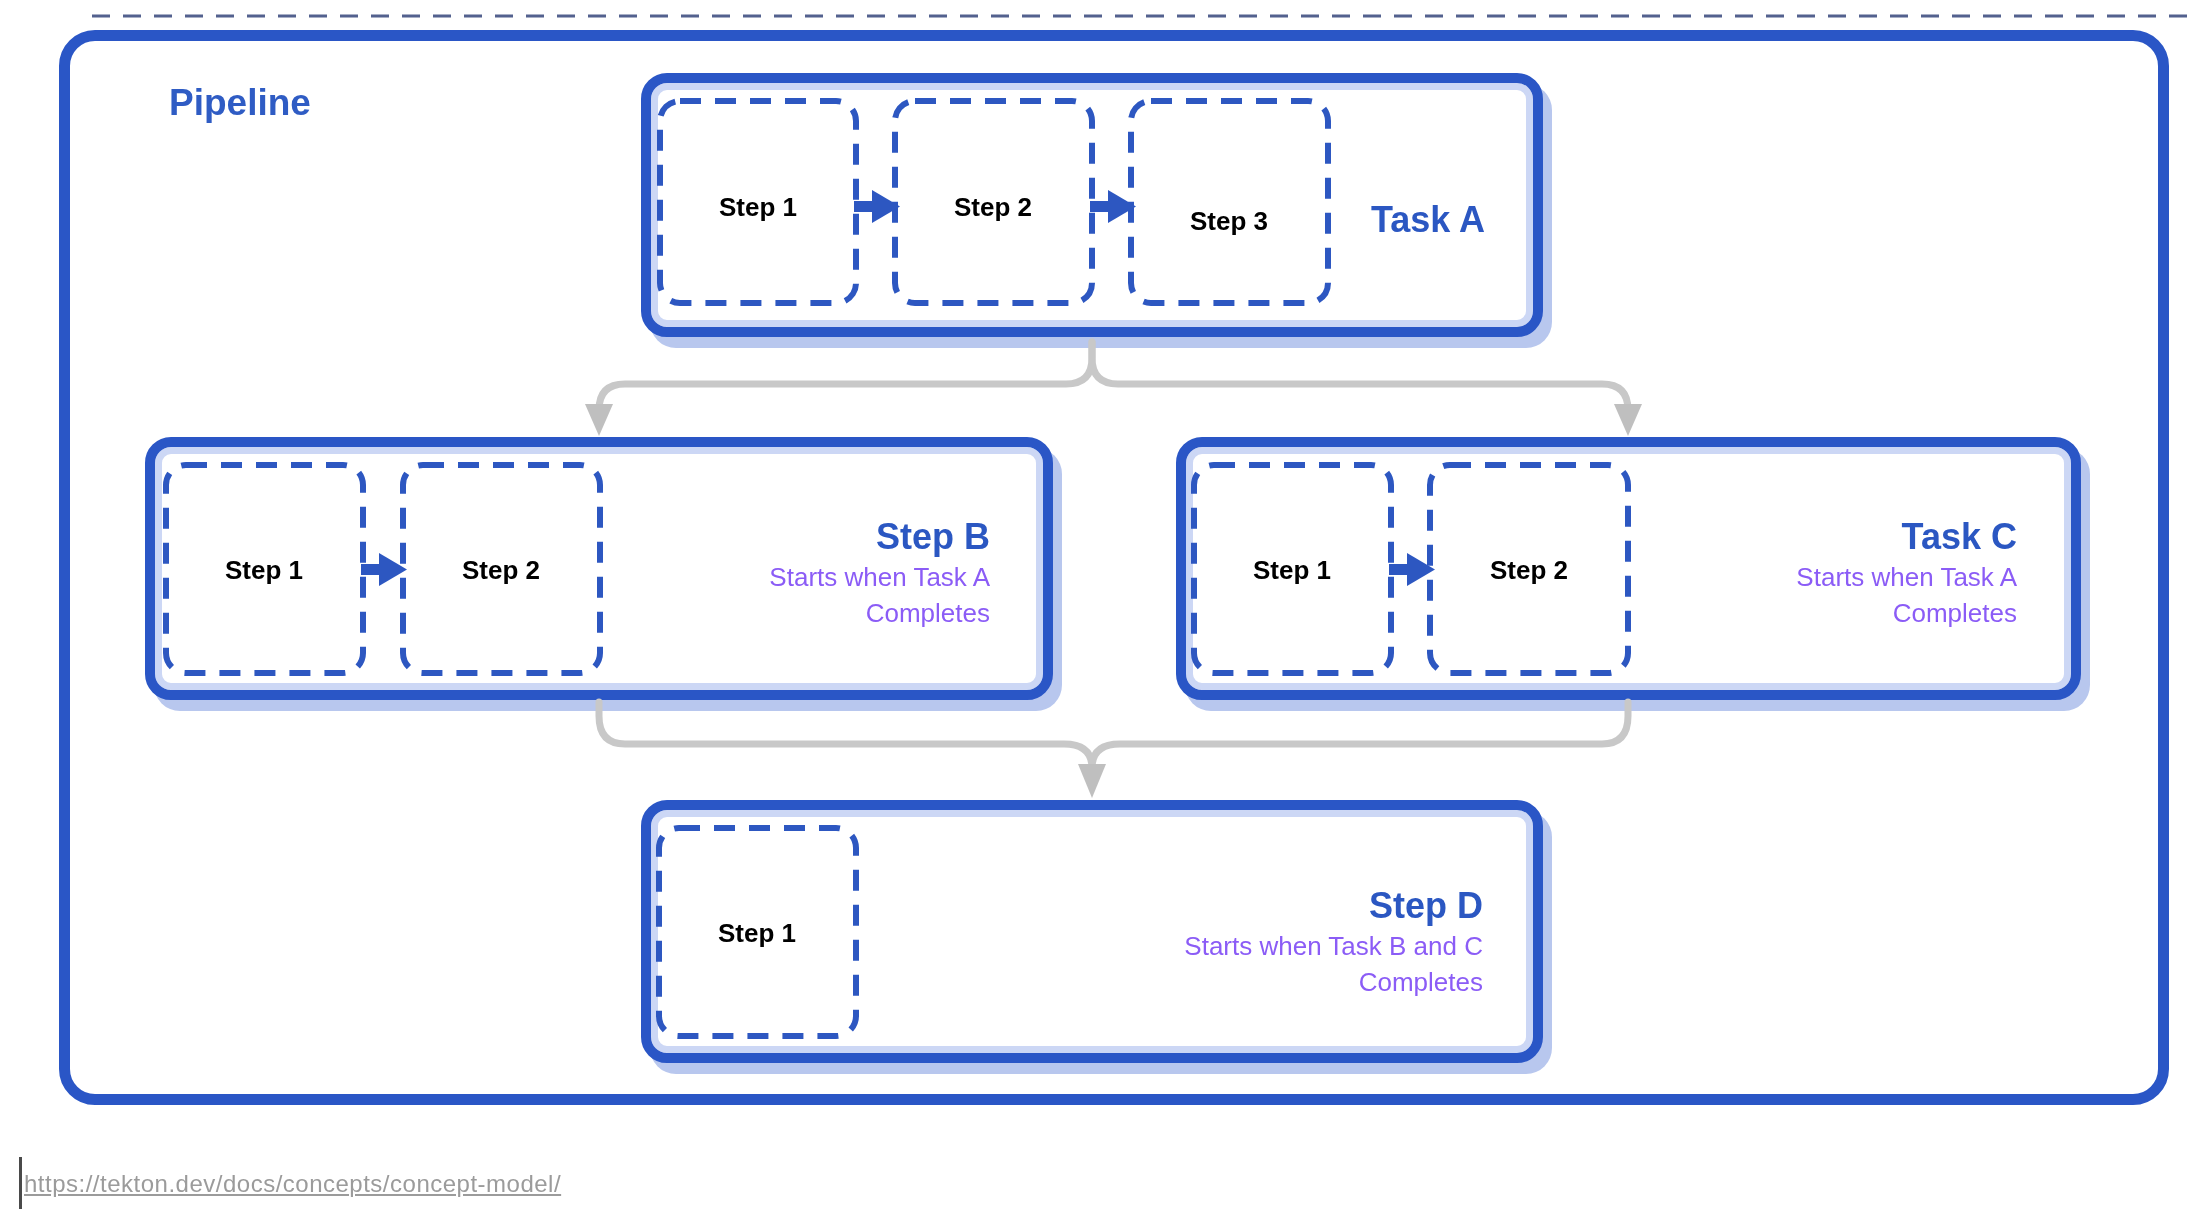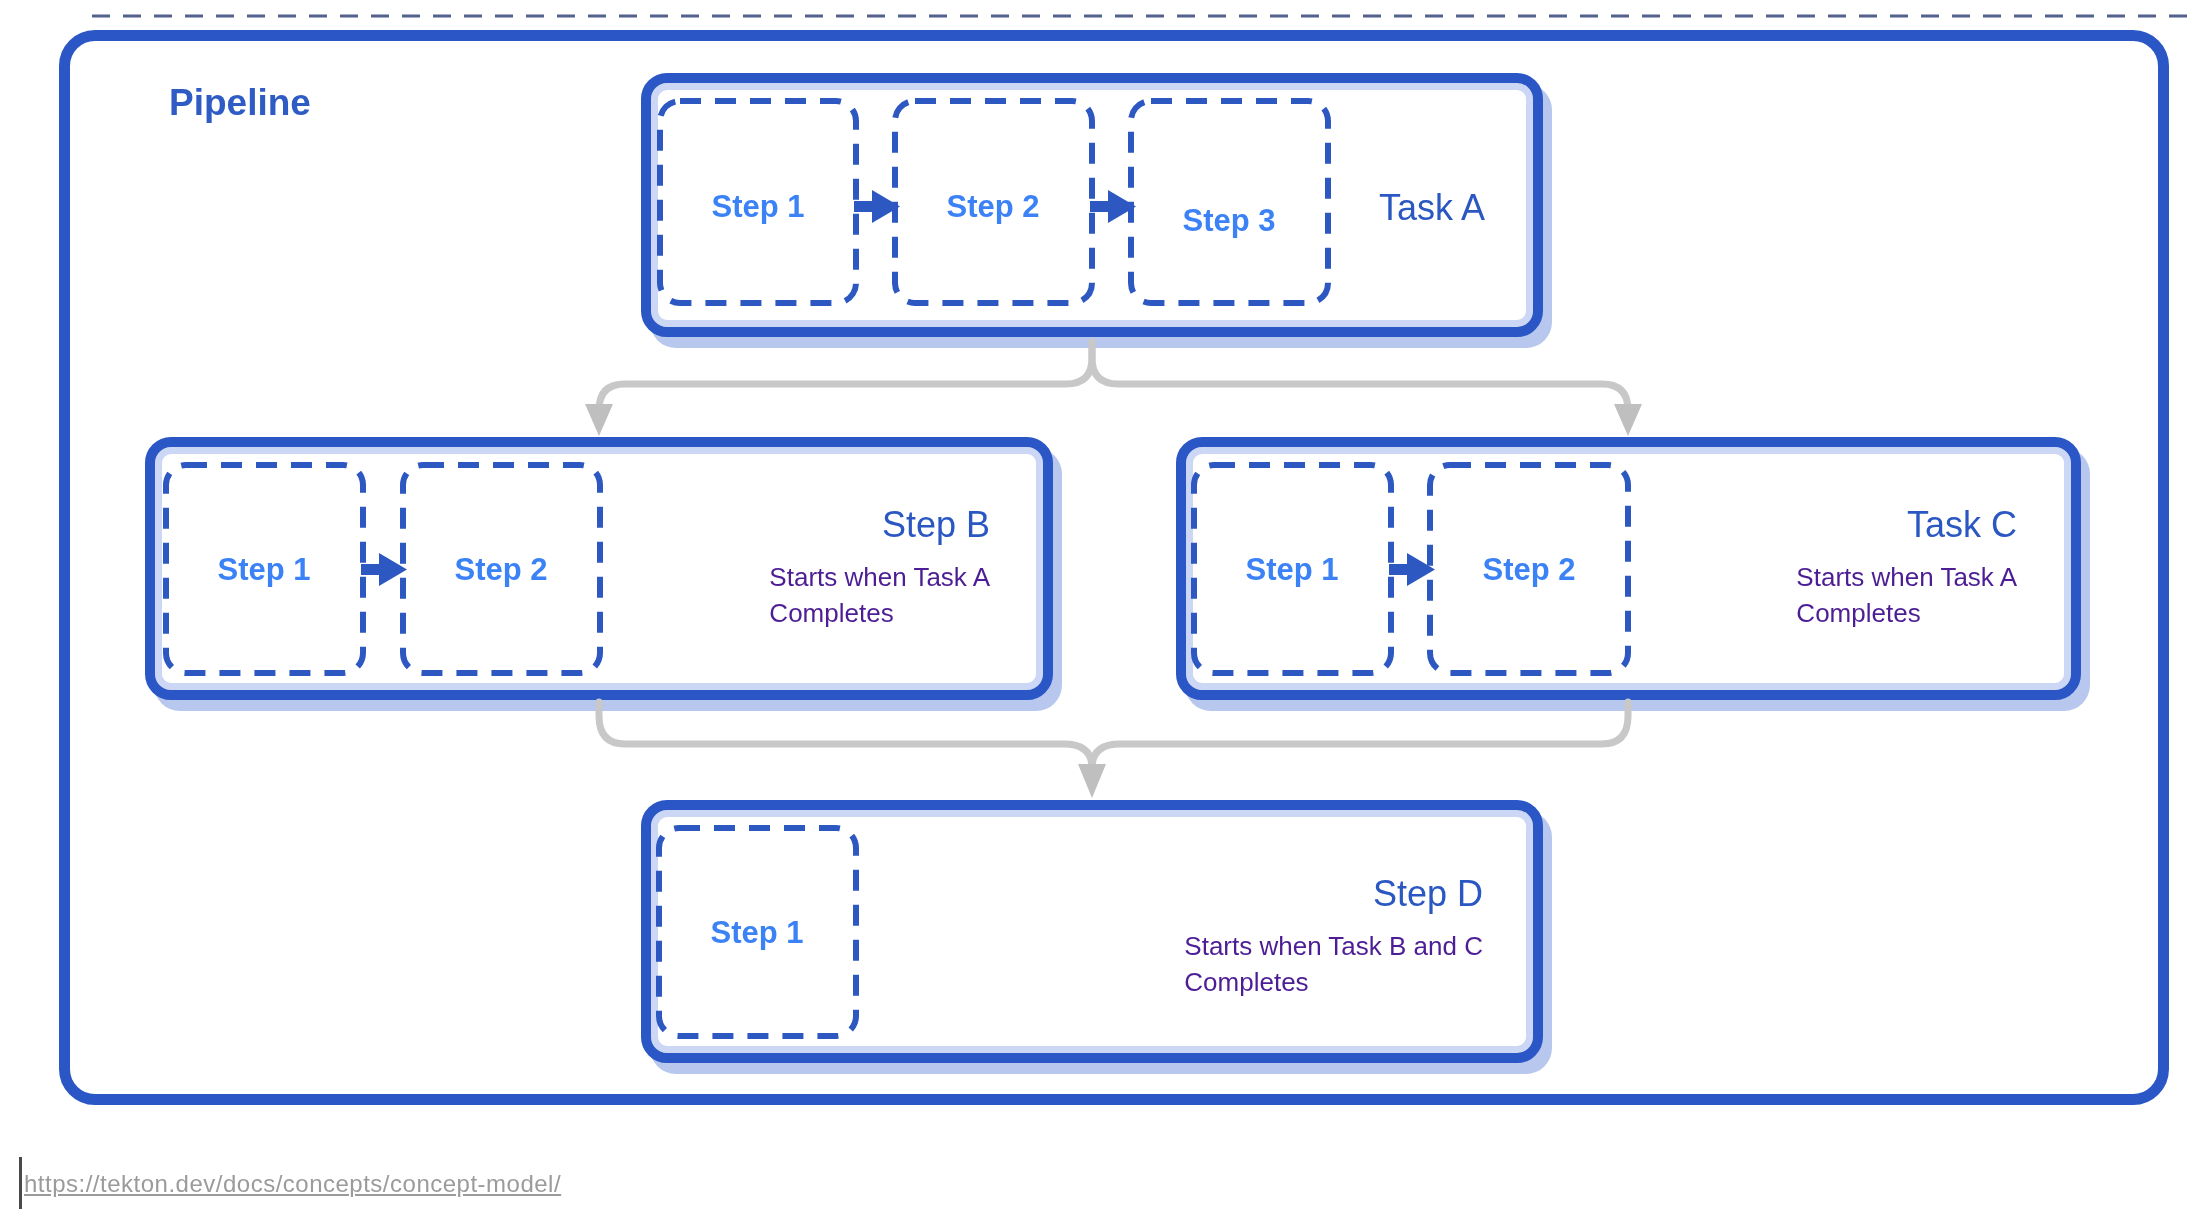--- a/index.html
+++ b/index.html
@@ -19,28 +19,28 @@
   
   .task{
     background:#ffffff;border:10px solid #2a56c6;border-radius:26px;
     box-shadow:9px 11px 0 0 #b8c7ee, inset 0 0 0 7px #ccd7f5;
   }
   .task-a{left:641px;top:73px;width:882px;height:244px;}
   .task-b{left:145px;top:437px;width:888px;height:243px;}
   .task-c{left:1176px;top:437px;width:885px;height:243px;}
   .task-d{left:641px;top:800px;width:882px;height:243px;}
   .task-title{
-    font-size:36px;font-weight:normal;color:#2b57c2;text-align:right;
+    font-size:36px;font-weight:bold;color:#2b57c2;text-align:right;margin-top:12px;
   }
   .task-subtitle{
-    font-size:26px;color:#4c1d95;line-height:36px;
+    font-size:26px;color:#8b5cf6;text-align:right;line-height:36px;
     white-space:pre-line;
   }
   .step-label{
-    transform:translate(-50%,-50%);font-size:31px;font-weight:bold;color:#3b82f6;
+    transform:translate(-50%,-50%);font-size:26px;font-weight:bold;color:#000000;
     white-space:nowrap;
   }
   .footer-url{
     left:24px;top:1170px;font-size:24px;color:#9b9b9b;
     text-decoration-color:#9b9b9b;letter-spacing:0.5px;
   }
   .caret{
     left:19px;top:1157px;width:3px;height:52px;background:#4a4a4a;
   }
   svg.decor{left:0;top:0;pointer-events:none;}

